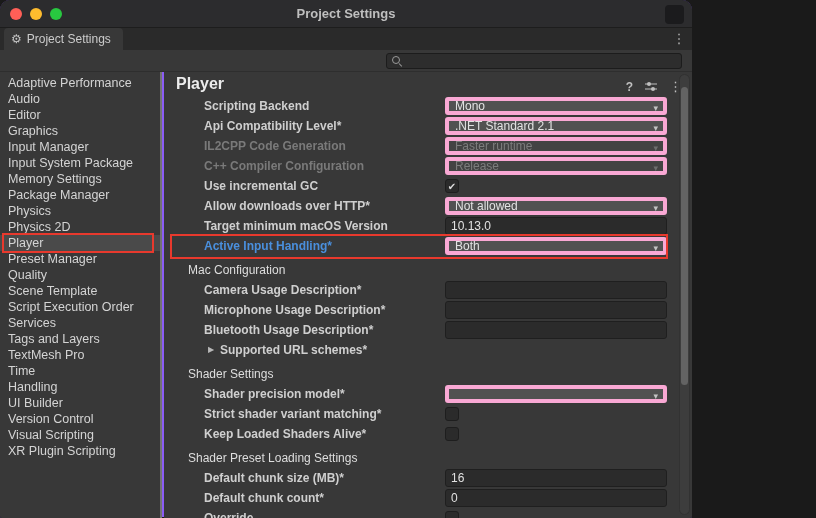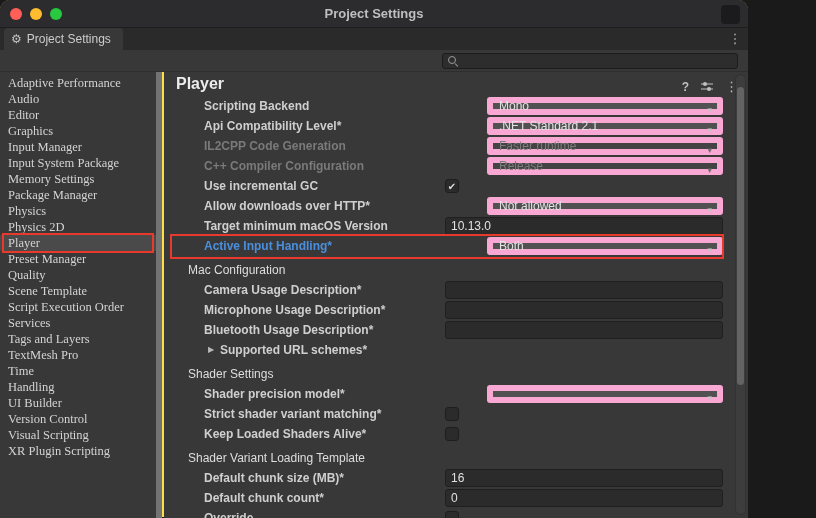--- a/index.html
+++ b/index.html
@@ -1,19 +1,19 @@
 <!DOCTYPE html>
 <html style="--annotation: #e8392d; --accent: #4a8fdd; --t-close: #ff5f57; --t-min: #febc2e; --t-zoom: #28c840;"><head>
 <meta charset="utf-8">
 <style>
   * { margin:0; padding:0; box-sizing:border-box; }
   html,body { width:816px; height:518px; background:#1a1a1a; }
   #window {
-    position:relative; width:748px; height:518px;
-    background:#fde047;
+    position:relative; width:692px; height:518px;
+    background:#8b5cf6;
     font-family:"Liberation Sans", sans-serif;
     font-size:12px; color:#d4d4d4;
     border-radius:10px 10px 2px 2px;
     overflow:hidden;
     box-shadow: inset 0 0 0 1px #181818;
   }
   
   .titlebar { position:absolute; top:0; left:0; right:0; height:28px; background:#2c2c2e; border-bottom:1px solid #1d1d1d; }
   .traffic { position:absolute; top:8px; width:12px; height:12px; border-radius:50%; cursor:default; }
   .t-close{ left:10px; background:var(--t-close,#ff5f57); }
@@ -27,38 +27,38 @@
   .tab .gear{ font-size:12px; color:#c2c2c2; line-height:22px; }
   .strip-more{ position:absolute; right:5px; top:2px; width:16px; height:18px; text-align:center; color:#b8b8b8; font-size:13px; line-height:18px; cursor:default; }
   
   .toolbar{ position:absolute; top:50px; left:0; right:0; height:22px; background:#383838; border-bottom:1px solid #2e2e2e; }
   .searchbox{ position:absolute; right:10px; top:3px; width:296px; height:16px; background:#2d2d2d; border:1px solid #1c1c1c; border-radius:3px; display:flex; align-items:center; padding-left:4px; }
   .search-glyph{ width:12px; height:12px; position:relative; flex:0 0 12px; }
   .search-glyph::before{ content:""; position:absolute; left:1px; top:1px; width:6px; height:6px; border:1px solid #9a9a9a; border-radius:50%; }
   .search-glyph::after{ content:""; position:absolute; left:8px; top:8px; width:4px; height:1px; background:#9a9a9a; transform:rotate(45deg); transform-origin:left center; }
   .search-input{ flex:1; background:transparent; border:none; outline:none; color:#dddddd; font:11px "Liberation Sans",sans-serif; height:14px; }
   
-  .sidebar{ position:absolute; top:72px; left:0; width:162px; bottom:0; background:#383838; border-right:6px solid #737373; padding-top:3px; overflow:hidden;font-family:Liberation Serif, serif; }
+  .sidebar{ position:absolute; top:72px; left:0; width:162px; bottom:0; background:#383838; border-right:2px solid #737373; padding-top:3px; overflow:hidden; }
   .side-item{ height:16px; line-height:16px; padding-left:8px; color:#d4d4d4; font-size:12.5px; white-space:nowrap; overflow:hidden; cursor:default; }
   .side-item.selected{ background:#4a4a4a; }
   
   .main{ position:absolute; top:72px; left:164px; right:0; bottom:0; background:#383838; }
   .main-title{ position:absolute; top:3px; left:12px; font-size:16px; font-weight:bold; color:#ececec; }
   .header-icons{ position:absolute; top:7px; right:10px; display:flex; align-items:center; gap:11px; }
   .help-glyph{ color:#c0c0c0; font-weight:bold; font-size:12px; cursor:default; }
   .more-glyph{ color:#c0c0c0; font-size:13px; cursor:default; }
   .rows{ position:absolute; top:24px; left:0; right:16px; bottom:0; overflow:hidden; }
   .row{ position:relative; height:20px; }
   .row .label{ position:absolute; left:40px; top:0; line-height:20px; color:#cfcfcf; white-space:nowrap;font-weight:bold; }
   .row.disabled .label{ color:#7a7a7a; }
   .row.highlighted .label{ color:var(--accent,#4a8fdd);text-align:center; }
   .row.highlighted::after{ content:""; position:absolute; left:6px; right:8px; top:-2px; bottom:-3px; border:2px solid var(--annotation,#e8392d); pointer-events:none; z-index:5; }
   .section{ height:20px; line-height:20px; padding-left:24px; font-weight:normal; color:#dedede; margin-top:4px; white-space:nowrap; }
   .control{ position:absolute; left:281px; right:9px; top:1px; height:18px; }
-  .dropdown{ display:flex; align-items:center; background:#515151; border:6px solid #f9a8d4; border-radius:3px; padding:0 18px 0 6px; color:#e2e2e2; cursor:default;margin-left:42px; }
+  .dropdown{ display:flex; align-items:center; background:#515151; border:4px solid #f9a8d4; border-radius:3px; padding:0 18px 0 6px; color:#e2e2e2; cursor:default; }
   .dropdown .dd-value{ white-space:nowrap; overflow:hidden; }
   .dropdown .arrow{ position:absolute; right:5px; top:2px; font-size:9px; color:#c4c4c4; }
   .dropdown.disabled{ background:#434343; color:#7d7d7d; }
   .dropdown.disabled .arrow{ color:#6f6f6f; }
   .textfield{ background:#2b2b2b; border:1px solid #1f1f1f; border-radius:3px; color:#e2e2e2; padding:0 5px; font:12px "Liberation Sans",sans-serif; outline:none; }
   .control.checkbox{ right:auto; width:14px; height:14px; top:3px; background:#2b2b2b; border:1px solid #1e1e1e; border-radius:3px; text-align:center; line-height:13px; font-size:10px; color:#dcdcdc; cursor:default; }
   .foldout-tri{ position:absolute; left:44px; top:0; line-height:20px; font-size:8px; color:#b8b8b8; cursor:default; }
   .row.foldout .label{ left:56px; }
   
   .scroll-track{ position:absolute; right:2px; top:2px; bottom:3px; width:11px; background:#3d3d3d; border:1px solid #323232; border-radius:6px; }
@@ -215,21 +215,21 @@
           </div>
         </div>
         <div class="row">
           <span class="label">Strict shader variant matching*</span>
           <div class="control checkbox"></div>
         </div>
         <div class="row">
           <span class="label">Keep Loaded Shaders Alive*</span>
           <div class="control checkbox"></div>
         </div>
-        <div class="section">Shader Variant Loading Template</div>
+        <div class="section">Shader Preset Loading Settings</div>
         <div class="row">
           <span class="label">Default chunk size (MB)*</span>
           <input type="text" class="control textfield" value="16" style="">
         </div>
         <div class="row">
           <span class="label">Default chunk count*</span>
           <input type="text" class="control textfield" value="0" style="">
         </div>
         <div class="row">
           <span class="label">Override</span>

